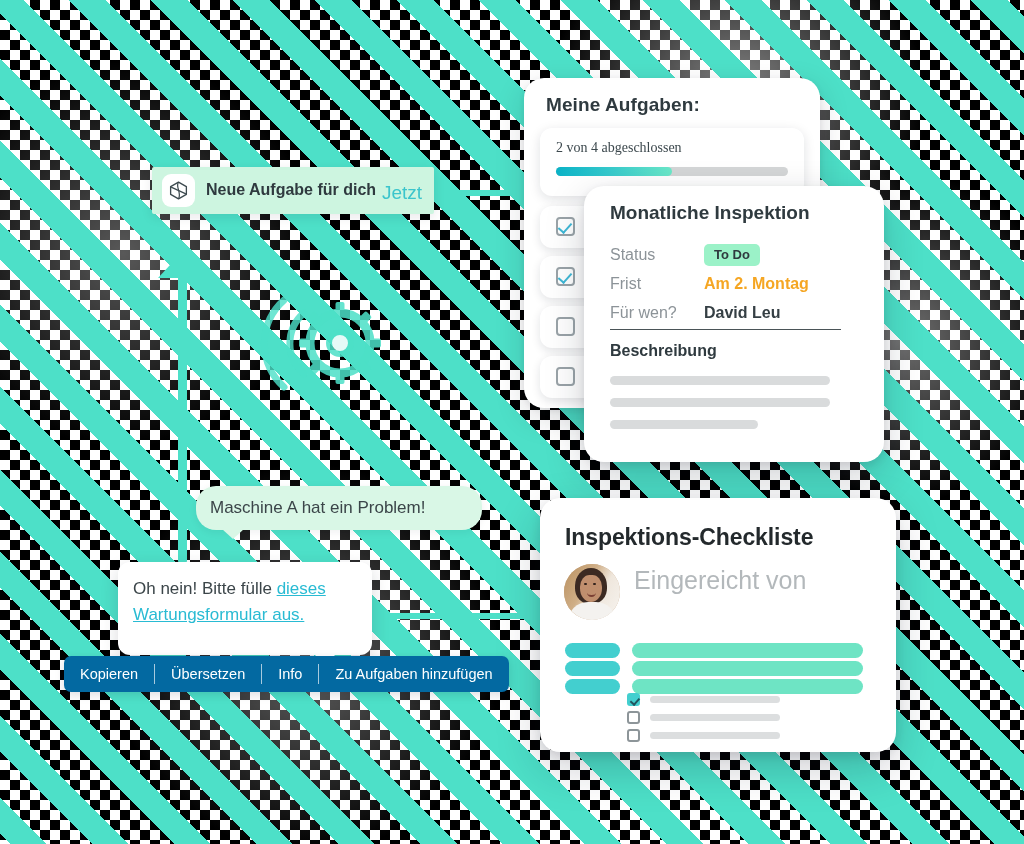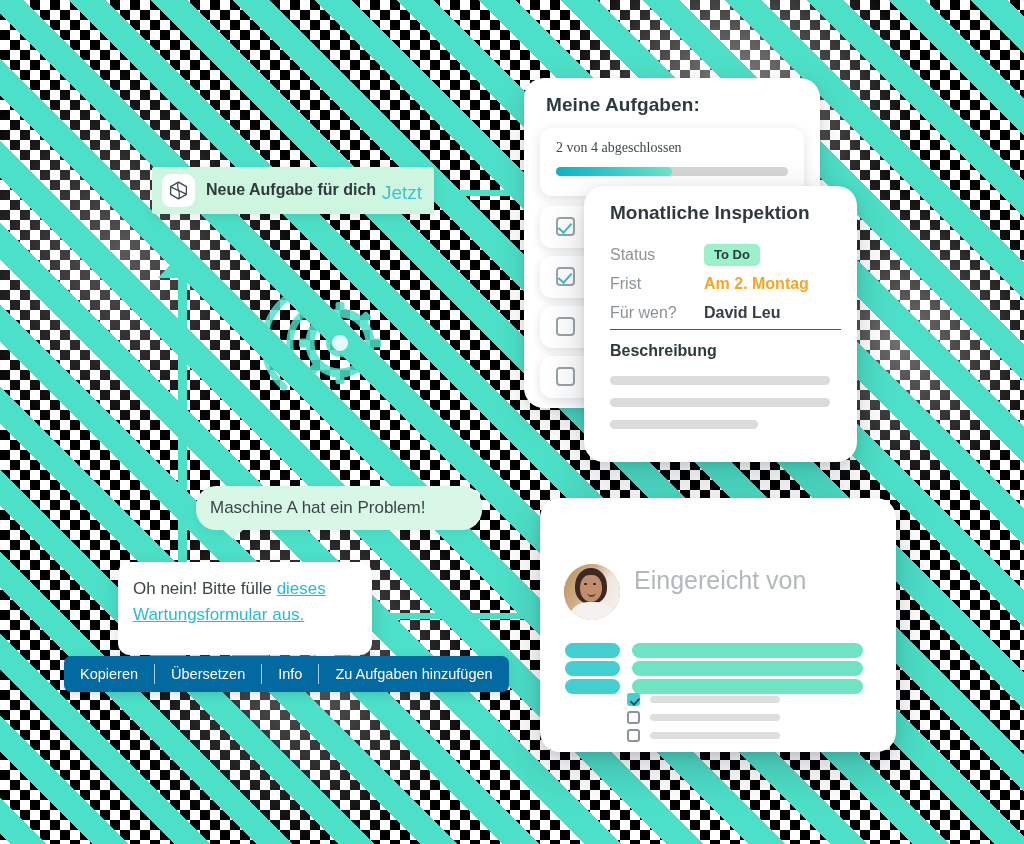--- a/index.html
+++ b/index.html
@@ -168,21 +168,21 @@
     height: 11px;
     border: solid #3FB8D6;
     border-width: 0 2.6px 2.6px 0;
     transform: rotate(42deg);
   }
 
   
   #detail-card {
     left: 584px;
     top: 186px;
-    width: 273px;
+    width: 300px;
     height: 276px;
     border-radius: 20px;
     box-shadow: 0 14px 40px rgba(16,24,40,0.20), 0 3px 8px rgba(16,24,40,0.10);
   }
   .detail-title {
     position: absolute;
     left: 26px;
     top: 16px;
     font-size: 19px;
     font-weight: 700;
@@ -593,20 +593,21 @@
 
     <div class="detail-divider"></div>
     <div class="detail-desc-title">Beschreibung</div>
 
     <div class="skel" style="left:26px; top:190px; width:220px;"></div>
     <div class="skel" style="left:26px; top:212px; width:220px;"></div>
     <div class="skel" style="left:26px; top:234px; width:148px;"></div>
   </div>
 
   <div class="card" id="checklist-card">
+    <div class="cl-title">Inspektions-Checkliste</div>
 
     <div class="avatar">
       <div class="avatar-bg"></div>
       <div class="av-hair"></div>
       <div class="av-face"></div>
       <div class="av-eye l"></div>
       <div class="av-eye r"></div>
       <div class="av-smile"></div>
       <div class="av-body"></div>
     </div>

